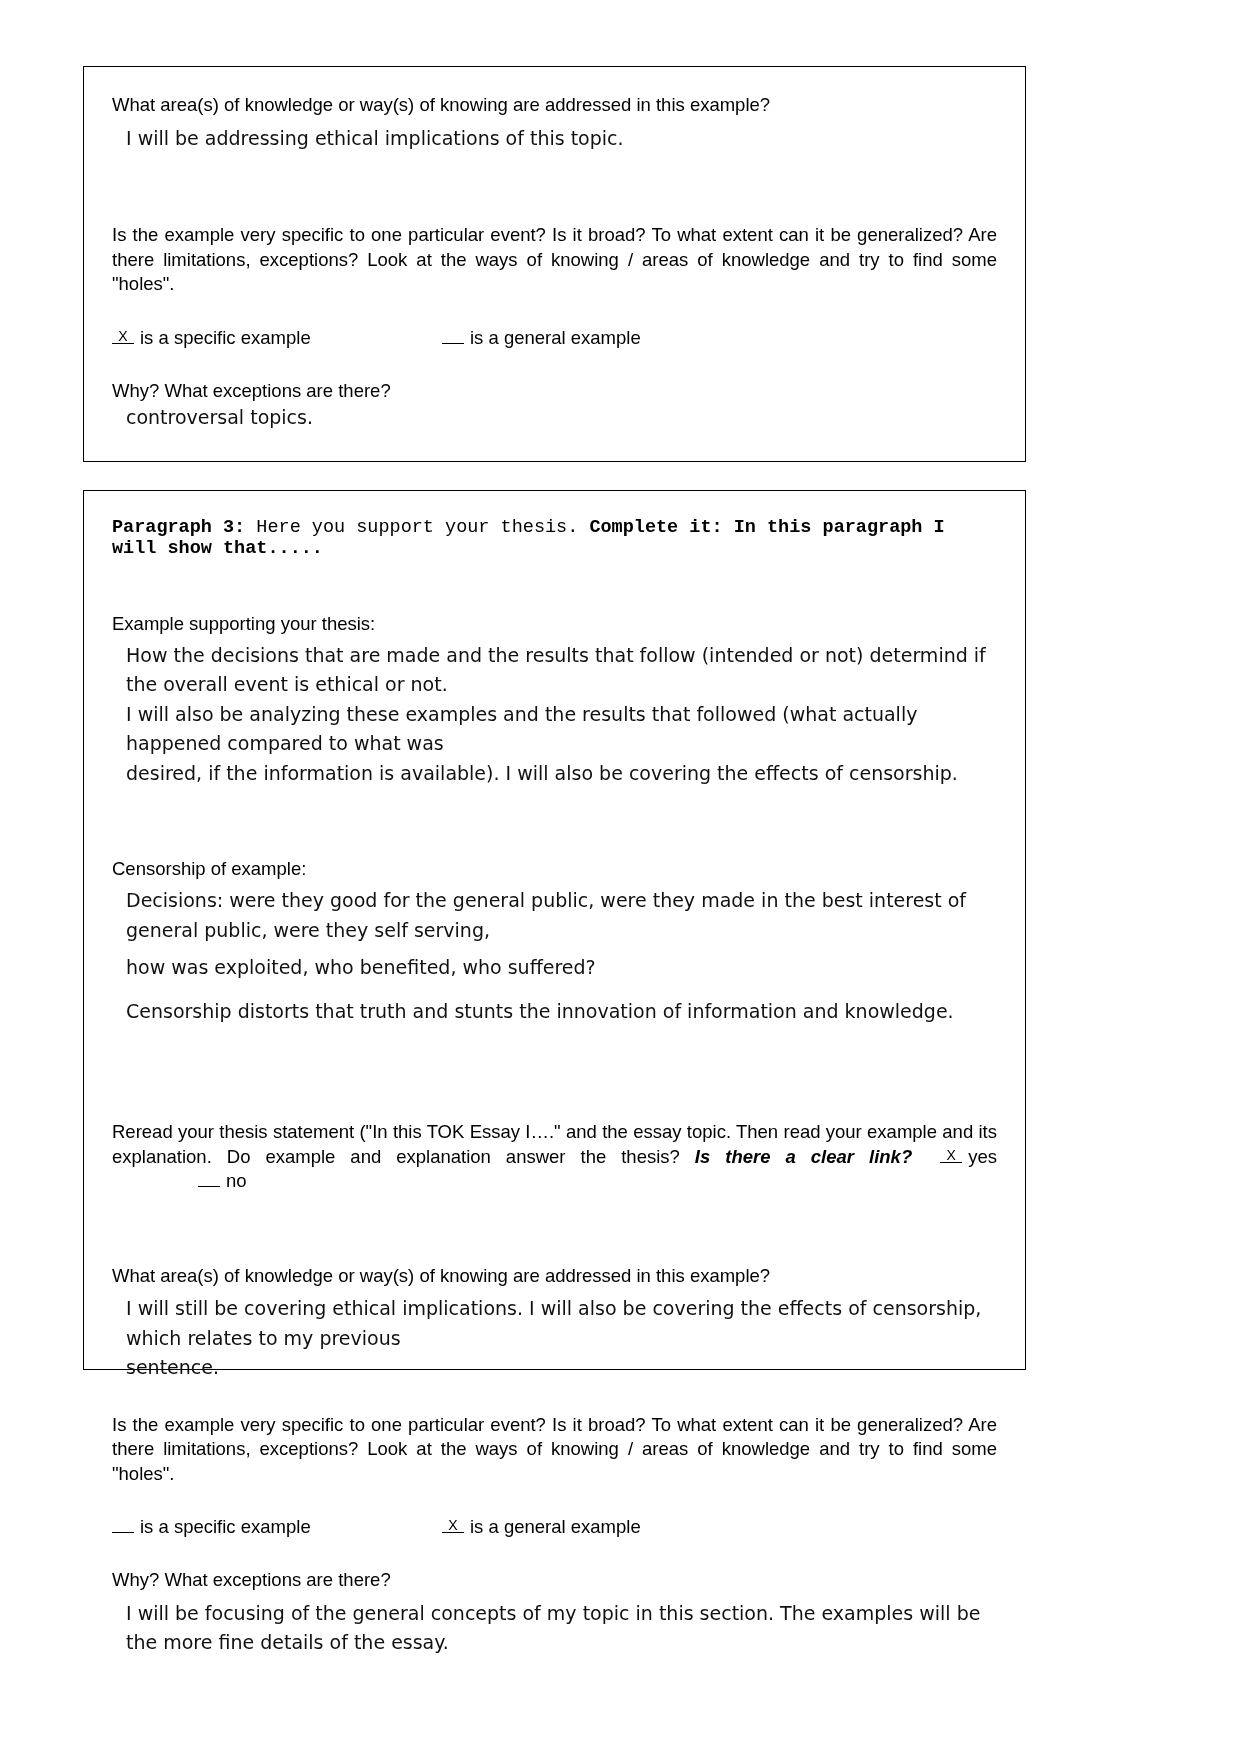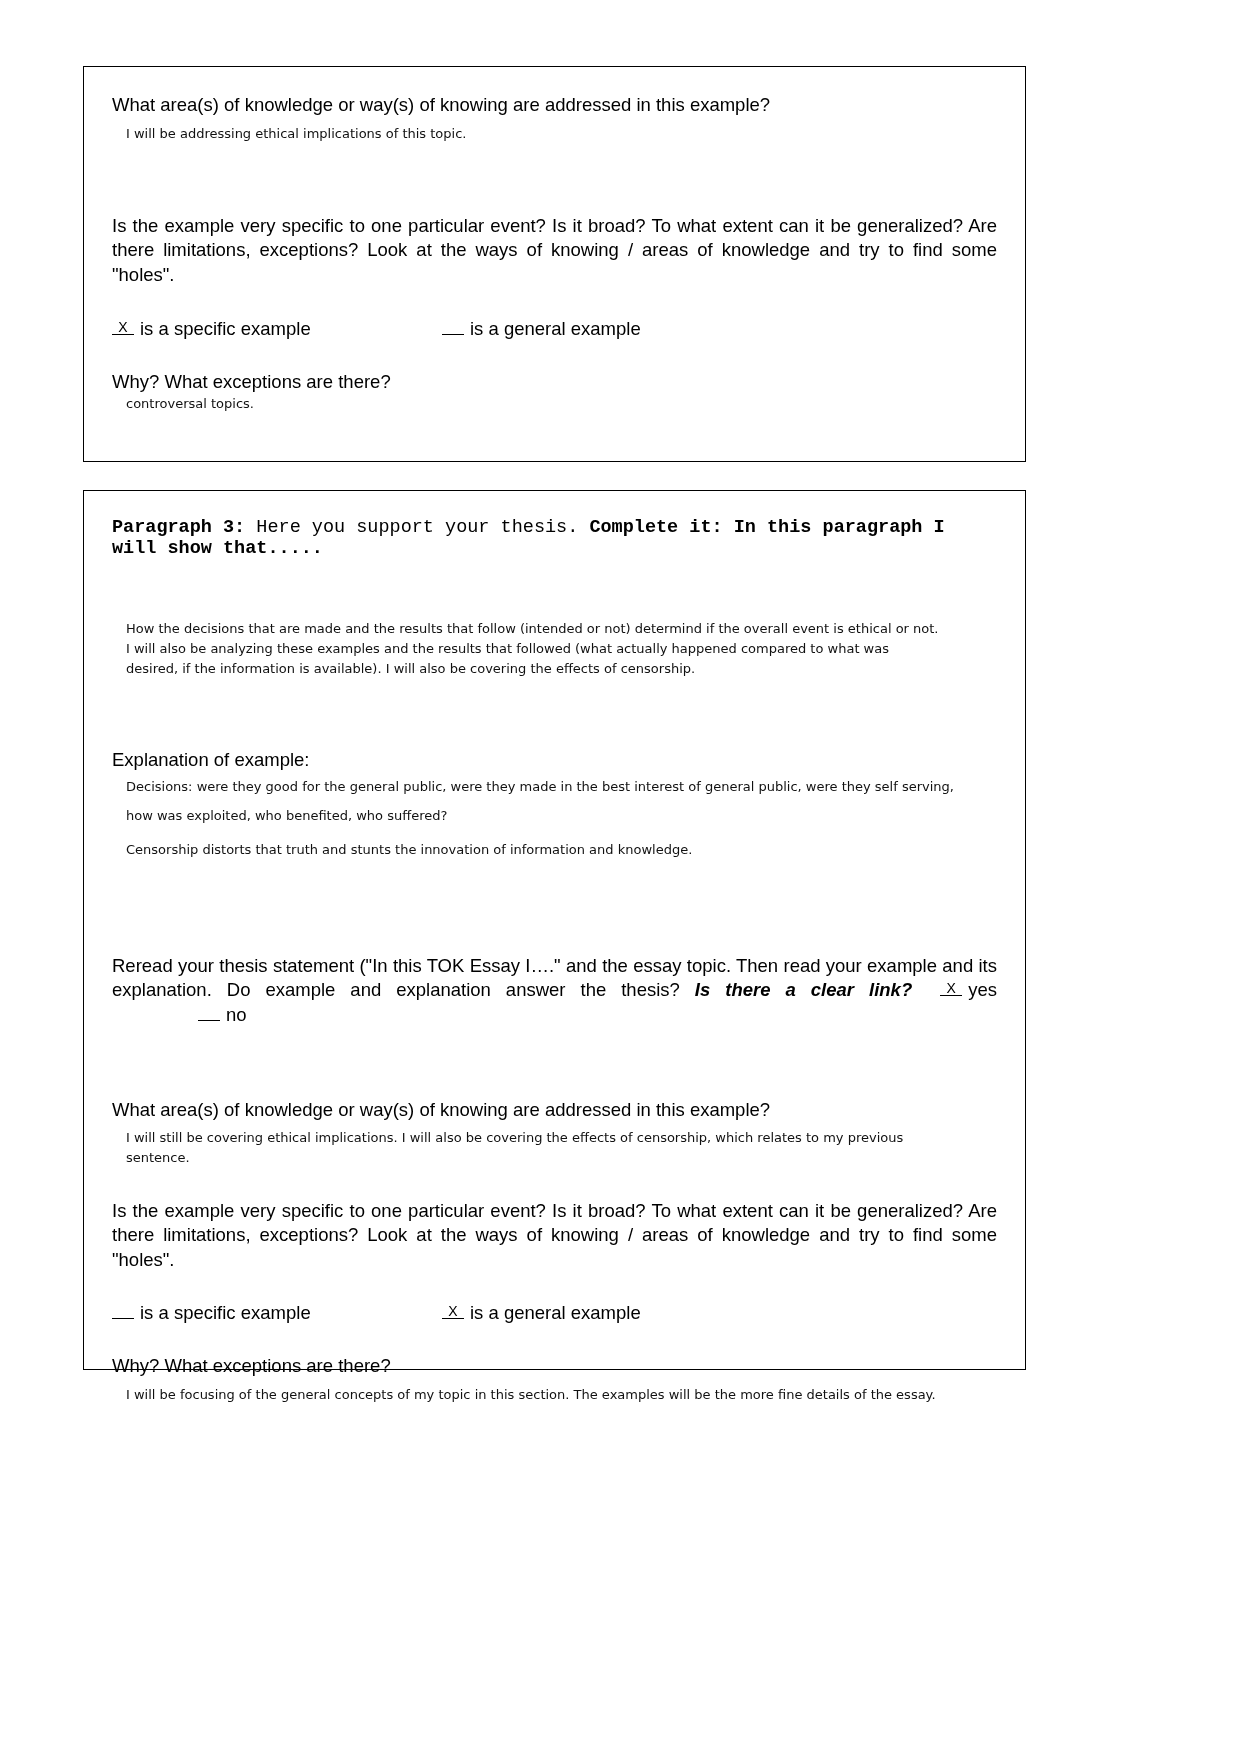--- a/index.html
+++ b/index.html
@@ -37,21 +37,21 @@
   }
   .q {
     font-family: "Liberation Sans", sans-serif;
     font-size: 18.5px;
     line-height: 1.33;
     color: #000;
     margin: 0;
   }
   .ans {
     font-family: "DejaVu Sans", sans-serif;
-    font-size: 13px;
+    font-size: 19px;
     line-height: 1.55;
     color: #111;
     margin: 6px 0 0 14px;
   }
   .gap-md { height: 30px; }
   .gap-lg { height: 54px; }
   .gap-xl { height: 70px; }
 
   .choice-row {
     display: flex;
@@ -131,27 +131,28 @@
   </div>
 
   <div class="spacer"></div>
 
   <div class="box box-2">
 
     <p class="hdr"><b>Paragraph 3:</b><span> Here you support your thesis. </span><b>Complete it: In this paragraph I will show that.....</b></p>
 
     <div class="gap-lg"></div>
 
+    <p class="subhead">Example supporting your thesis:</p>
     <p class="ans">How the decisions that are made and the results that follow (intended or not) determind if the overall event is ethical or not.</p>
     <p class="ans" style="margin-top:0;">I will also be analyzing these examples and the results that followed (what actually happened compared to what was</p>
     <p class="ans" style="margin-top:0;">desired, if the information is available). I will also be covering the effects of censorship.</p>
 
     <div class="gap-xl"></div>
 
-    <p class="subhead">Explanation of example:</p>
+    <p class="subhead">Censorship of example:</p>
     <p class="ans">Decisions: were they good for the general public, were they made in the best interest of general public, were they self serving,</p>
     <p class="ans" style="margin-top:8px;">how was exploited, who benefited, who suffered?</p>
     <div style="height:14px;"></div>
     <p class="ans" style="margin-top:0;">Censorship distorts that truth and stunts the innovation of information and knowledge.</p>
 
     <div class="gap-xl"></div>
     <div style="height:24px;"></div>
 
     <p class="q justify" style="max-width:1010px;"><span>Reread your thesis statement ("In this TOK Essay I…." and the essay topic. Then read your example and its explanation. Do example and explanation answer the thesis? </span><span class="italicbold">Is there a clear link?</span><span class="inline-choice"><span class="mark">X</span><span>yes</span></span><span class="inline-choice2"><span class="mark">__</span><span>no</span></span></p>
 

